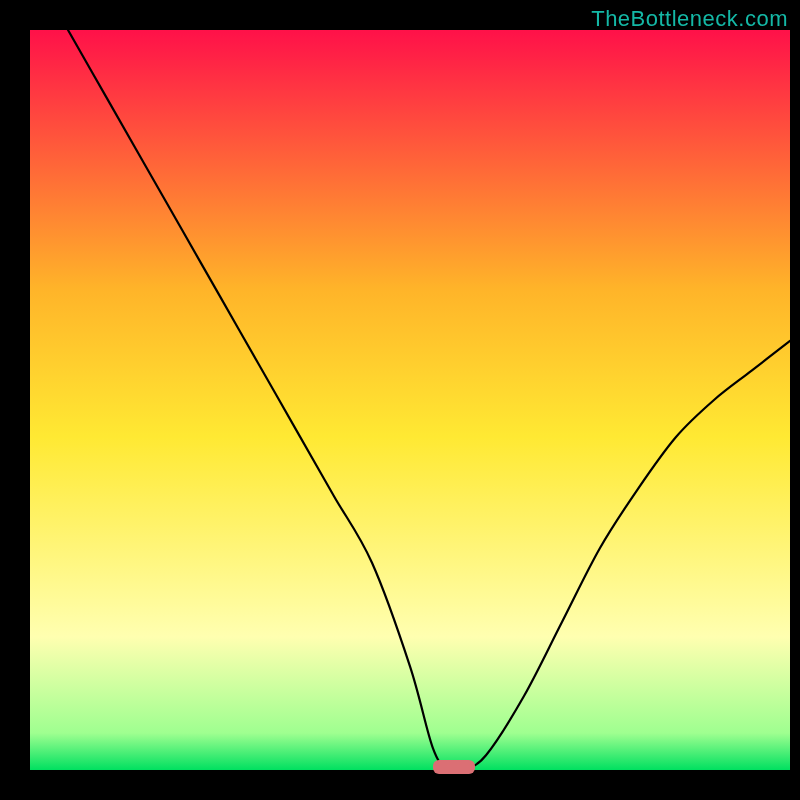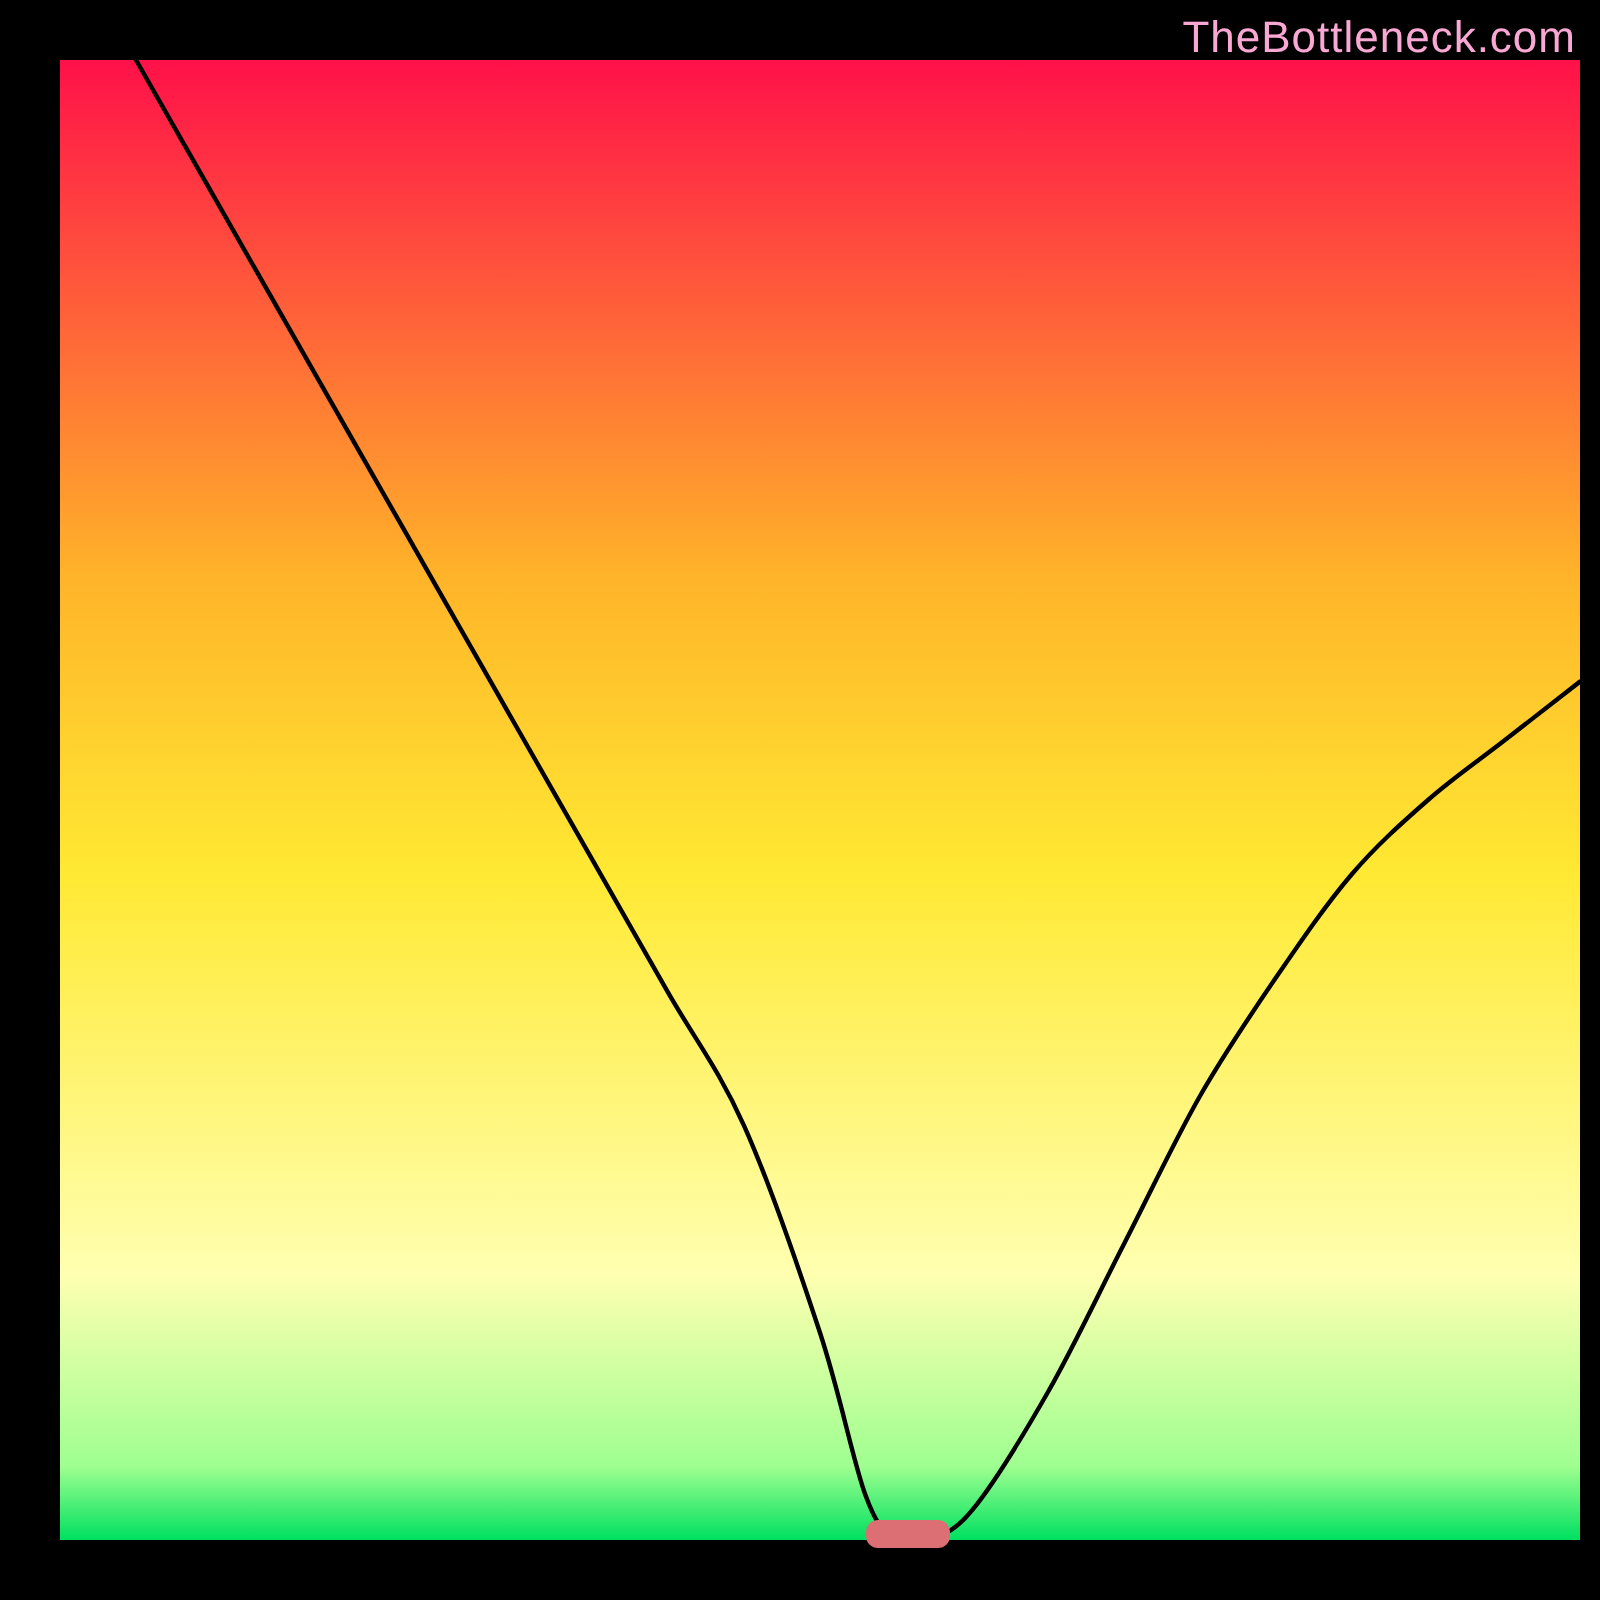--- a/index.html
+++ b/index.html
@@ -14,21 +14,21 @@
   .outer {
     position: relative;
     width: 800px;
     height: 800px;
     background: #000;
   }
   .watermark {
     position: absolute;
     top: 6px;
     right: 12px;
-    color: #f9a8d4;
+    color: #14b8a6;
     font-size: 22px;
     font-weight: 500;
     letter-spacing: 0.5px;
     z-index: 5;
   }
   .plot-area {
     position: absolute;
     left: 30px;
     top: 30px;
     width: 760px;

